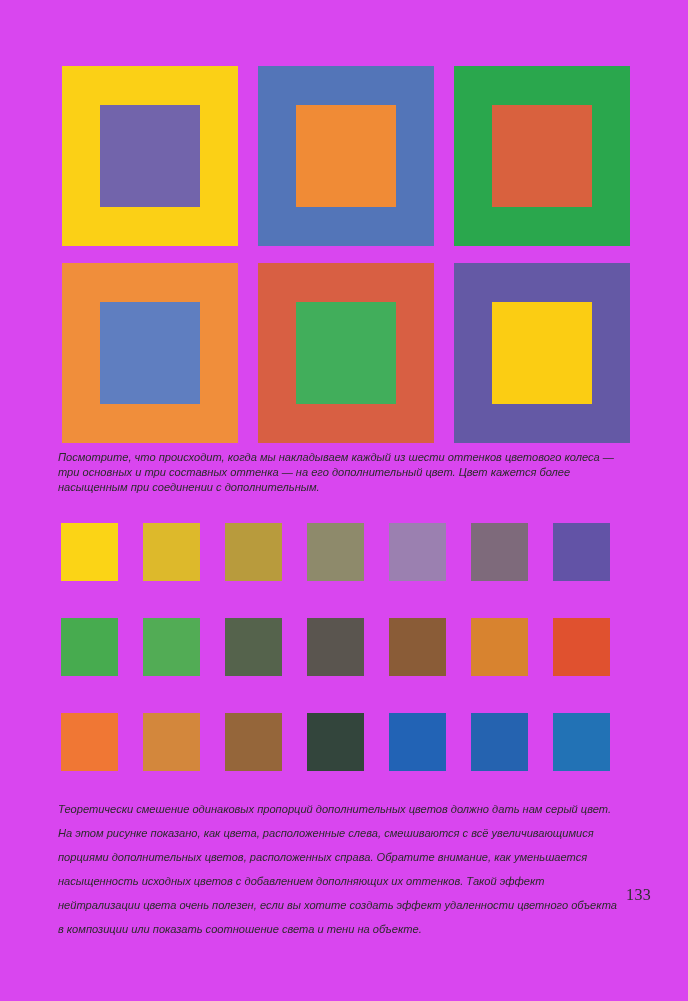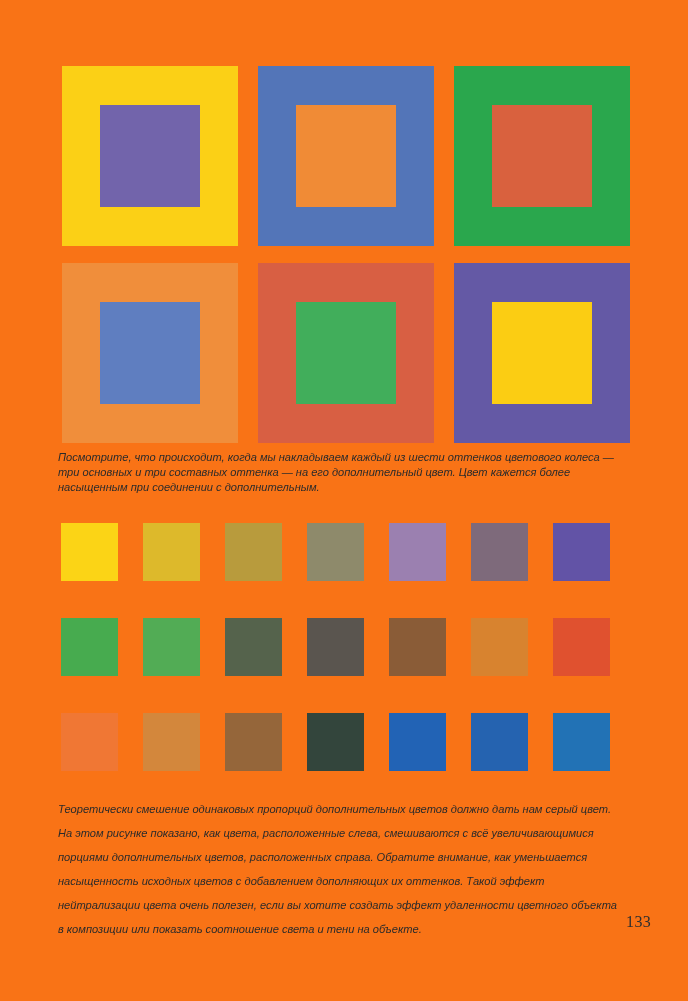--- a/index.html
+++ b/index.html
@@ -12,21 +12,21 @@
     height: 1001px;
     font-family: "Liberation Sans", sans-serif;
     overflow: hidden;
     position: relative;
   }
 
   .page {
     position: relative;
     width: 688px;
     height: 1001px;
-    background: #f97316;
+    background: #d946ef;
   }
 
   
   .nested-grid {
     position: absolute;
     left: 62px;
     top: 66px;
     width: 568px;
     display: flex;
     flex-direction: column;
@@ -88,21 +88,21 @@
   }
   .swatch {
     width: 57px;
     height: 58px;
   }
 
   
   .folio {
     position: absolute;
     right: 37px;
-    top: 913px;
+    top: 886px;
     font-family: "Liberation Serif", serif;
     font-size: 16px;
     color: #2f2f2f;
     letter-spacing: 0.3px;
   }
 </style>
 </head>
 <body>
 
 <div class="page">

